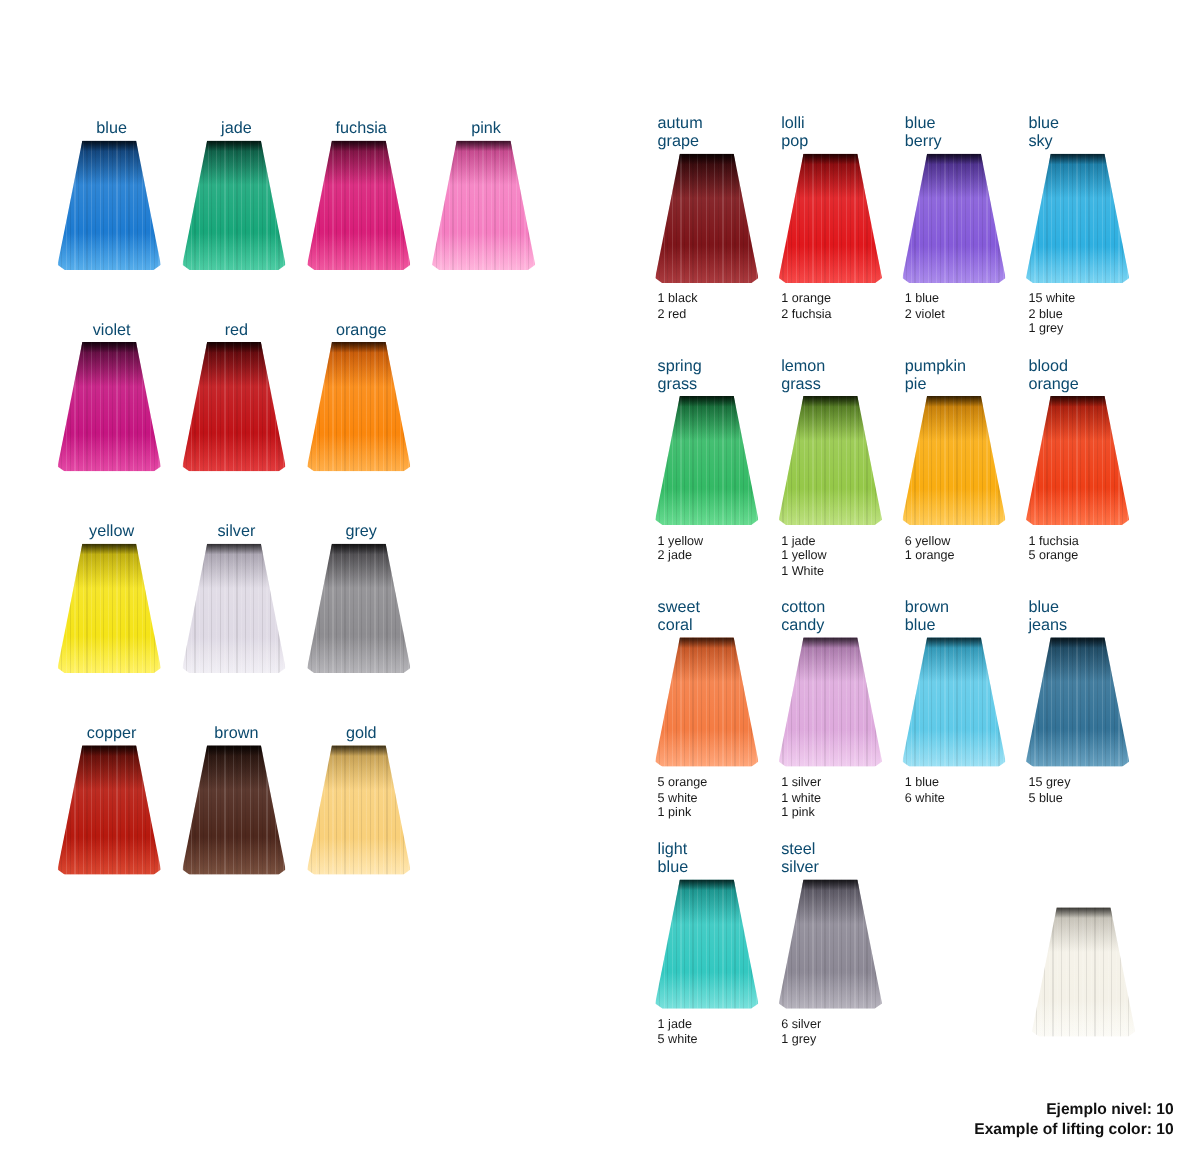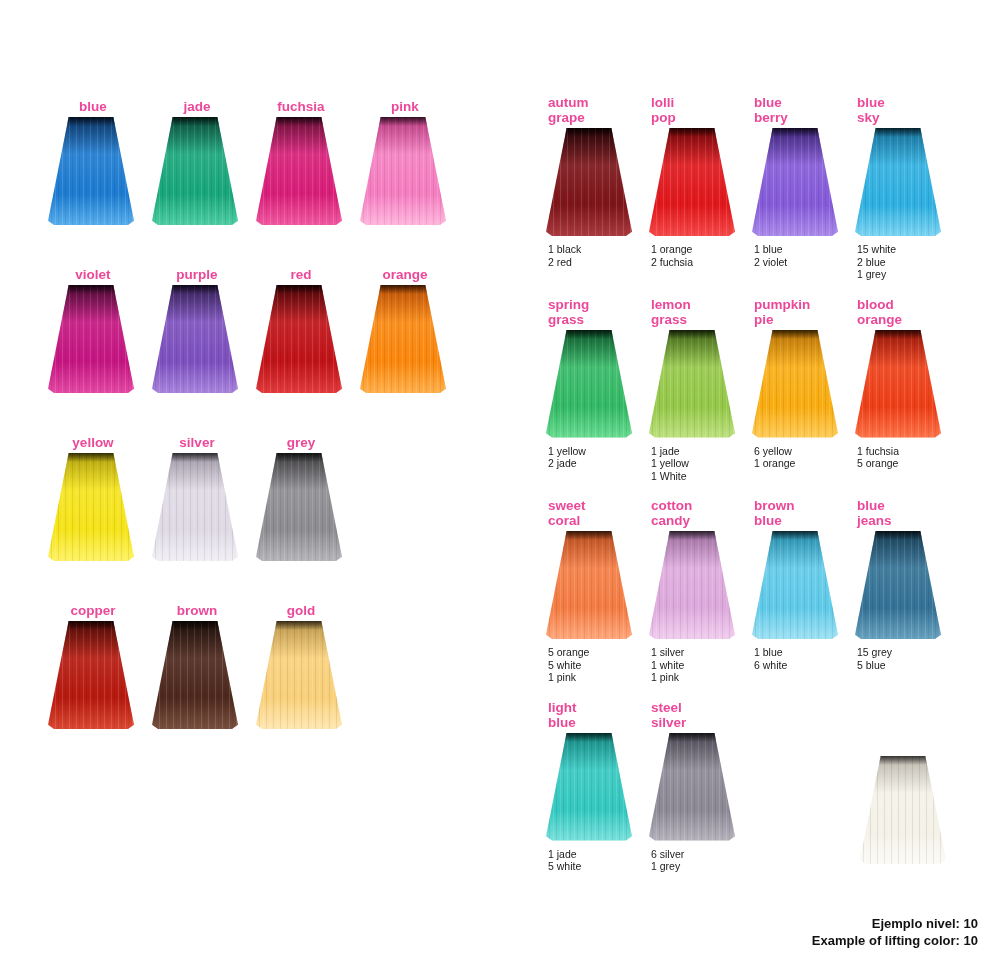--- a/index.html
+++ b/index.html
@@ -21,23 +21,23 @@
   .row{display:flex;}
   #panel-left .row{margin-bottom:39px;}
   #panel-right .row{margin-bottom:13px;}
 
   .cell{width:104px;margin-right:0;position:relative;}
   #panel-right .cell{width:103px;}
 
   
   .label{
     font-size:13.5px;
-    font-weight:bold;
+    font-weight:normal;
     line-height:15px;
-    color:#ec4899;
+    color:#0c4a6e;
     margin-bottom:3px;
     white-space:pre-line;
     height:33px;
     display:flex;
     flex-direction:column;
     justify-content:flex-end;
   }
   #panel-left .label{text-align:center;width:86px;margin-left:2px;align-items:center;height:18px;}
   #panel-right .label{text-align:left;padding-left:20px;}
 
@@ -158,31 +158,20 @@
           <div class="swatch-wrap">
             <div class="swatch">
               <div class="base" style="background: linear-gradient(rgb(90, 10, 60) 0%, rgb(196, 16, 126) 34%, rgb(196, 16, 126) 72%, rgb(224, 42, 150) 100%);"></div>
               <div class="strands"></div>
               <div class="sheen"></div>
               <div class="root"></div>
             </div>
           </div>
         </div>
         <div class="cell">
-          <div class="label">purple</div>
-          <div class="swatch-wrap">
-            <div class="swatch">
-              <div class="base" style="background: linear-gradient(rgb(62, 36, 104) 0%, rgb(122, 76, 189) 34%, rgb(122, 76, 189) 72%, rgb(154, 111, 216) 100%);"></div>
-              <div class="strands"></div>
-              <div class="sheen"></div>
-              <div class="root"></div>
-            </div>
-          </div>
-        </div>
-        <div class="cell">
           <div class="label">red</div>
           <div class="swatch-wrap">
             <div class="swatch">
               <div class="base" style="background: linear-gradient(rgb(92, 4, 8) 0%, rgb(191, 13, 18) 34%, rgb(191, 13, 18) 72%, rgb(221, 26, 28) 100%);"></div>
               <div class="strands"></div>
               <div class="sheen"></div>
               <div class="root"></div>
             </div>
           </div>
         </div>

